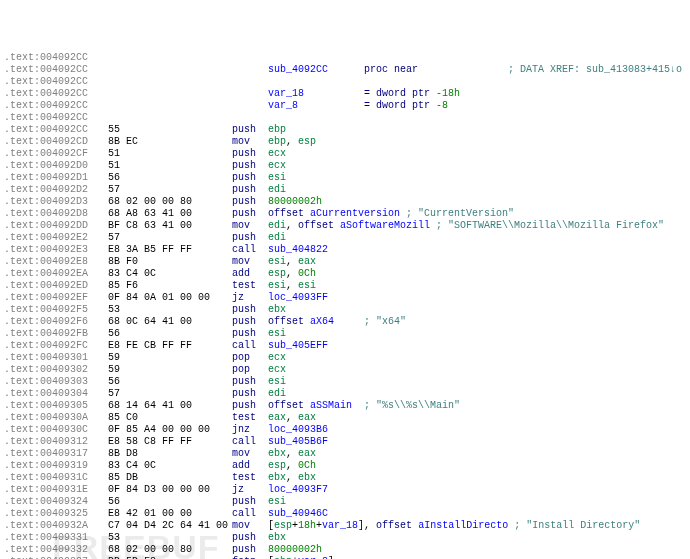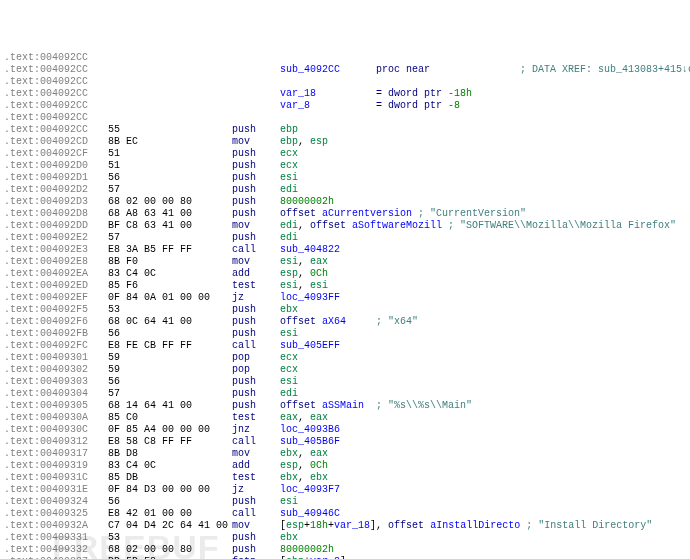--- a/index.html
+++ b/index.html
@@ -1,20 +1,20 @@
 <!DOCTYPE html>
 <html><head>
 <meta charset="utf-8">
 <style>
 *{margin:0;padding:0;box-sizing:border-box}
 body{background:#fff;font-family:'Consolas','Courier New',monospace;font-size:10px;line-height:12px;white-space:pre;padding:4px;color:#000;position:relative;width:690px;height:559px;overflow:hidden}
 .line{display:flex}
 .addr{color:#808080;width:104px;flex-shrink:0}
 .hex{color:#000;width:124px;flex-shrink:0}
-.m{color:#000080;width:48px;flex-shrink:0}
+.m{color:#000080;width:36px;flex-shrink:0}
 .op{flex:1}
 .nm{color:#000080}
 .rg{color:#008040}
 .nu{color:#008000}
 .fn{color:#0000ff}
 .cm{color:#408080}
 .kw{color:#000080;font-weight:normal}
 .wm{position:absolute;left:52px;bottom:6px;font-size:34px;font-weight:bold;color:rgba(0,0,0,0.08);letter-spacing:1px;pointer-events:none;font-family:Arial,sans-serif}
 </style>
 </head>

